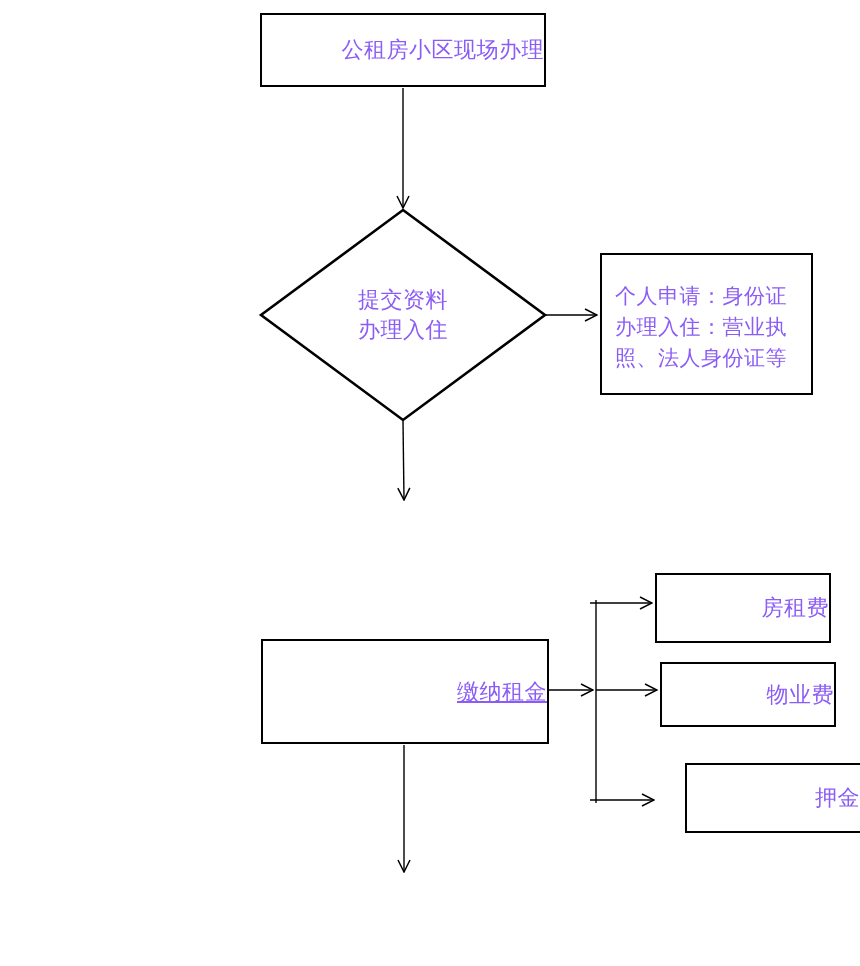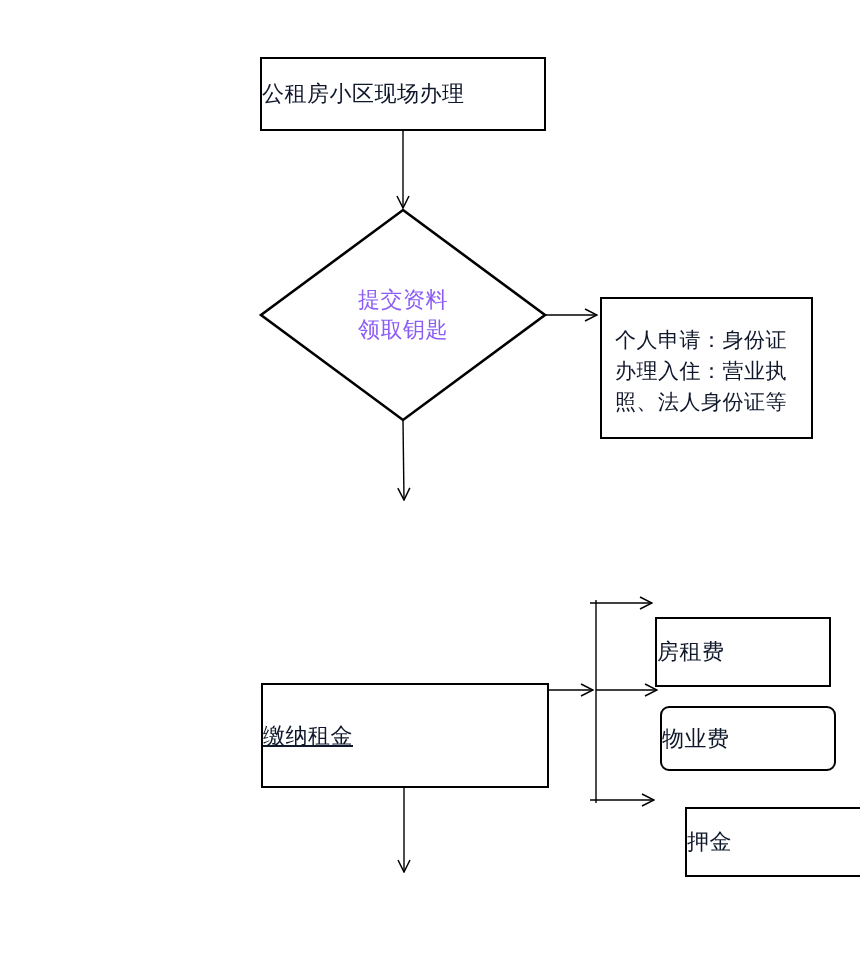--- a/index.html
+++ b/index.html
@@ -24,26 +24,25 @@
     width: 860px;
     height: 966px;
   }
   .node {
     position: absolute;
     box-sizing: border-box;
     border: 2.5px solid #000000;
     background: #ffffff;
     display: flex;
     align-items: center;
-    justify-content: flex-start;
+    justify-content: flex-end;
     font-size: 22px;
-    color: #0f172a;
+    color: #8b5cf6;
     letter-spacing: 0.5px;
     white-space: nowrap;
-    margin-top: 44px;
   }
   .node--info {
     display: block;
     padding: 25px 13px;
     text-align: left;
     line-height: 31px;
     font-size: 21px;
     white-space: nowrap;
   }
   .node--info .info-line {
@@ -96,39 +95,39 @@
 
     <line x1="404" y1="745" x2="404" y2="872" stroke="#000000" stroke-width="1.4" marker-end="url(#arrowOpen)"></line>
   </svg>
 
   <div class="node" style="left:260px; top:13px; width:286px; height:74px;">
     <span>公租房小区现场办理</span>
   </div>
 
   <div class="decision-label">
     <span>提交资料</span>
-    <span>领取钥匙</span>
+    <span>办理入住</span>
   </div>
 
   <div class="node node--info" style="left:600px; top:253px; width:213px; height:142px;">
     <span class="info-line">个人申请：身份证</span>
     <span class="info-line">办理入住：营业执</span>
     <span class="info-line">照、法人身份证等</span>
   </div>
 
 
   <div class="node" style="left:261px; top:639px; width:288px; height:105px;text-decoration:underline;">
     <span>缴纳租金</span>
   </div>
 
   <div class="node" style="left:655px; top:573px; width:176px; height:70px;">
     <span>房租费</span>
   </div>
 
-  <div class="node" style="left:660px; top:662px; width:176px; height:65px;border-radius:9px;">
+  <div class="node" style="left:660px; top:662px; width:176px; height:65px;">
     <span>物业费</span>
   </div>
 
   <div class="node" style="left:685px; top:763px; width:177px; height:70px;">
     <span>押金</span>
   </div>
 
 
 </div>
 

